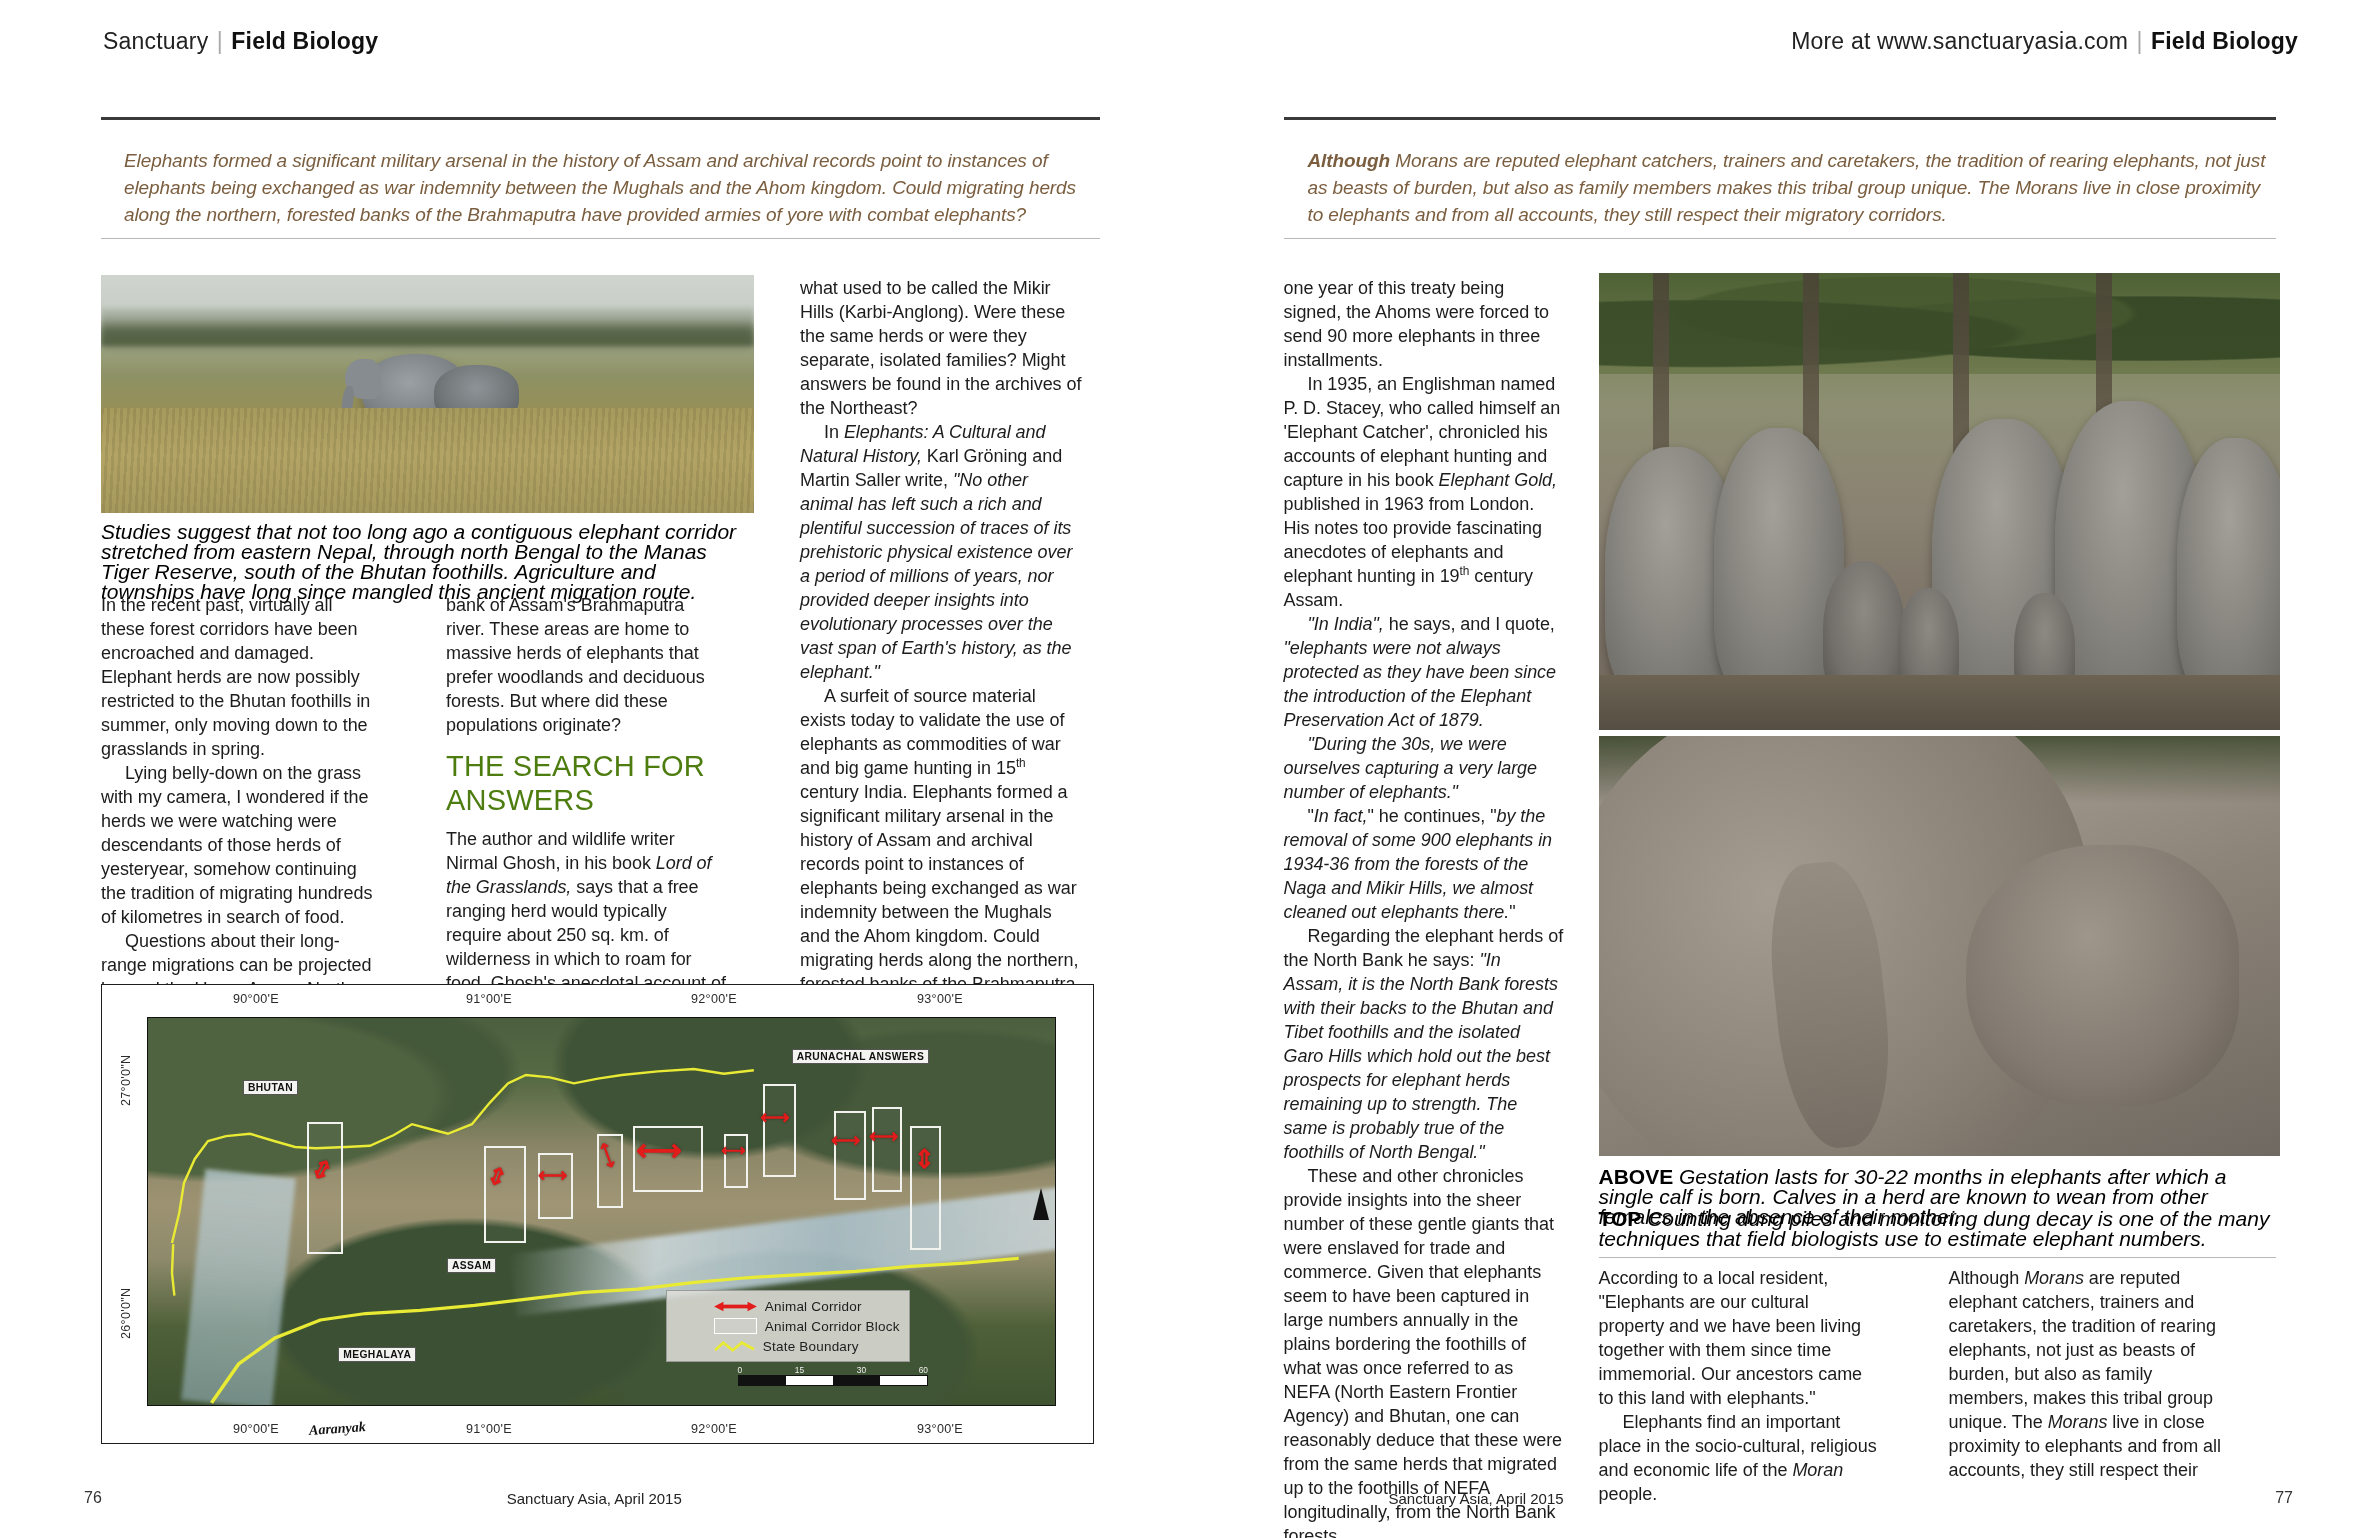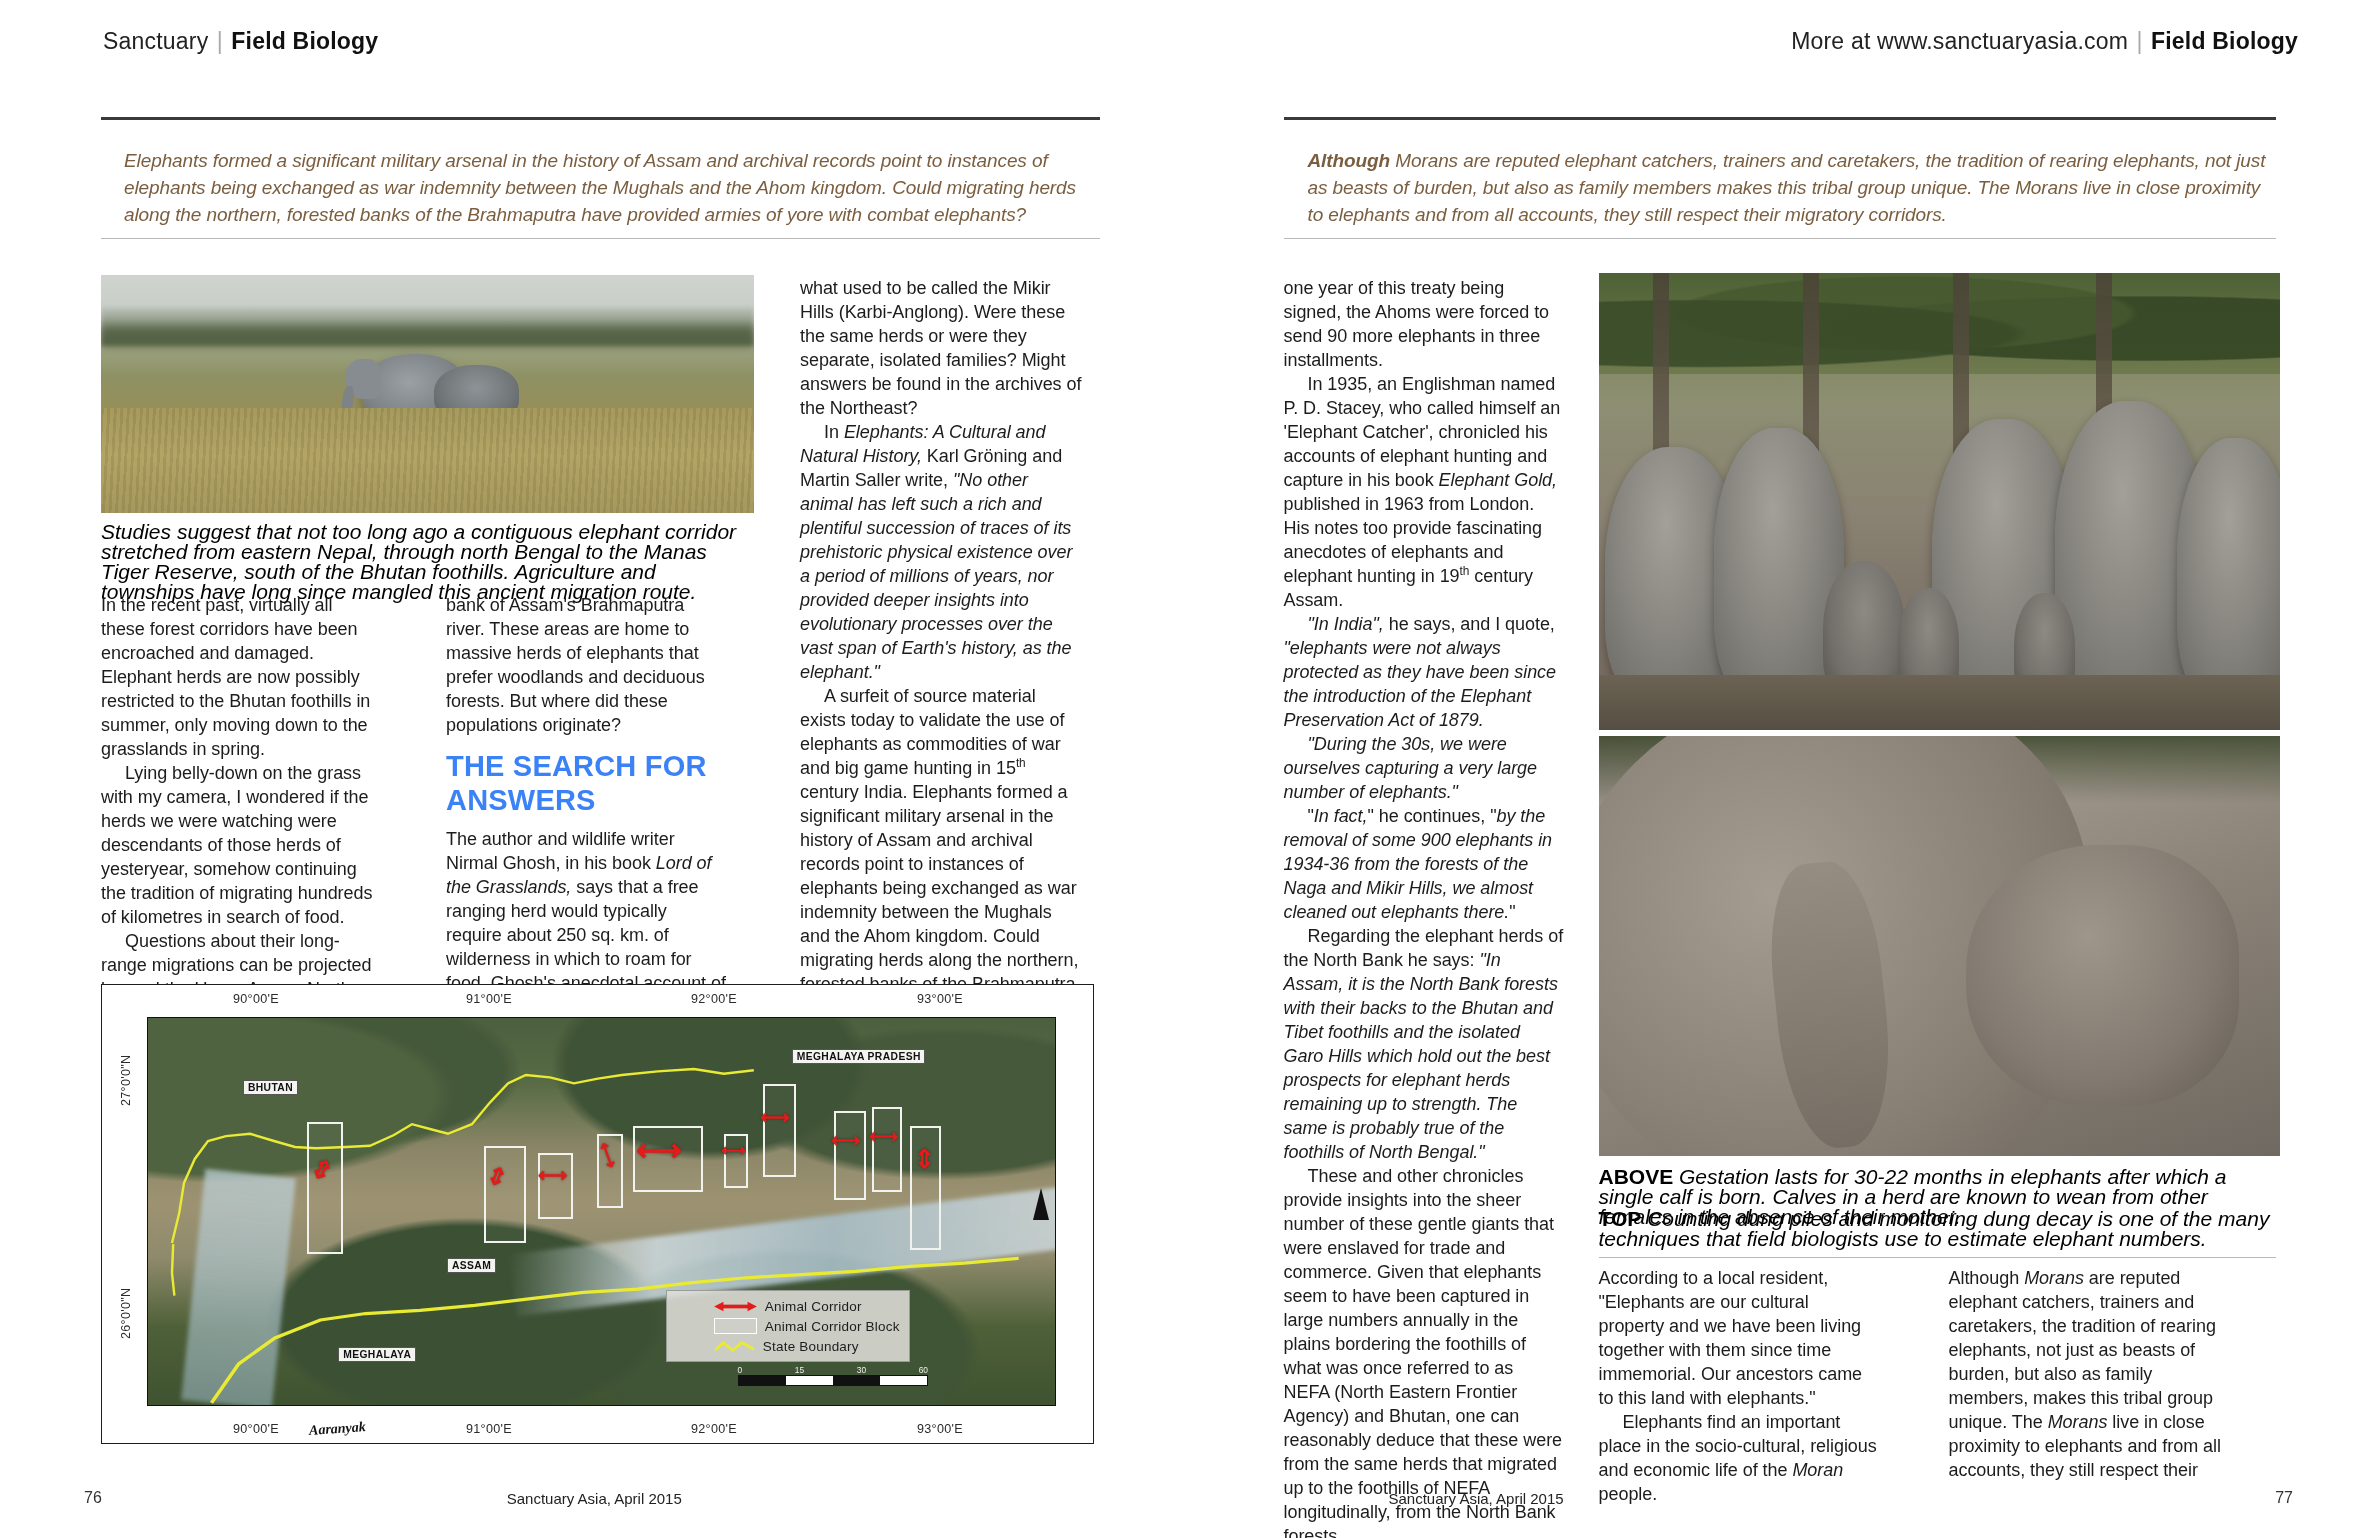--- a/index.html
+++ b/index.html
@@ -53,22 +53,22 @@
     color:#1c1c1c;
     text-align:left;
     letter-spacing:-0.05px;
   }
   .col p{margin:0;}
   .col p.ind{text-indent:24px;}
   .col i{font-style:italic;}
   .col sup{font-size:.66em;vertical-align:super;line-height:0;}
 
   .section-head{
-    font-size:29px;line-height:34px;font-weight:700;
-    letter-spacing:0.2px;color:#3b82f6;
+    font-size:29px;line-height:34px;font-weight:400;
+    letter-spacing:0.2px;color:#4d7c0f;
     margin:12px 0 10.3px 0;
   }
 
   
   .caption{
     position:absolute;
     font-style:italic;
     font-size:21px;
     line-height:20px;
     color:#000000;
@@ -368,21 +368,21 @@
         <div class="corridor-box" style="left:75.6%;top:24%;width:3.1%;height:22%;"></div>
         <div class="corridor-arrow" style="left:75.3%;top:29%;font-size:20.5px;">⟷</div>
 
         <div class="corridor-box" style="left:79.8%;top:23%;width:2.9%;height:21%;"></div>
         <div class="corridor-arrow" style="left:79.5%;top:28%;font-size:20.5px;">⟷</div>
 
         <div class="corridor-box" style="left:84%;top:28%;width:3%;height:31%;"></div>
         <div class="corridor-arrow" style="left:84.4%;top:33%;font-size:26px;">⇕</div>
 
         <div class="map-place" style="left:10.5%;top:16%;">BHUTAN</div>
-        <div class="map-place" style="left:71%;top:8%;">MEGHALAYA PRADESH</div>
+        <div class="map-place" style="left:71%;top:8%;">ARUNACHAL ANSWERS</div>
         <div class="map-place" style="left:33%;top:62%;">ASSAM</div>
         <div class="map-place" style="left:21%;top:85%;">MEGHALAYA</div>
 
         <div class="map-legend" style="right:16%;bottom:11%;padding-left:47px;">
           <div class="lrow">
             <svg class="sw-arrow" viewBox="0 0 46 14">
               <line x1="8" y1="7" x2="38" y2="7" stroke="#e21b1b" stroke-width="4"></line>
               <polygon points="0,7 10,2 10,12" fill="#e21b1b"></polygon>
               <polygon points="46,7 36,2 36,12" fill="#e21b1b"></polygon>
             </svg>

